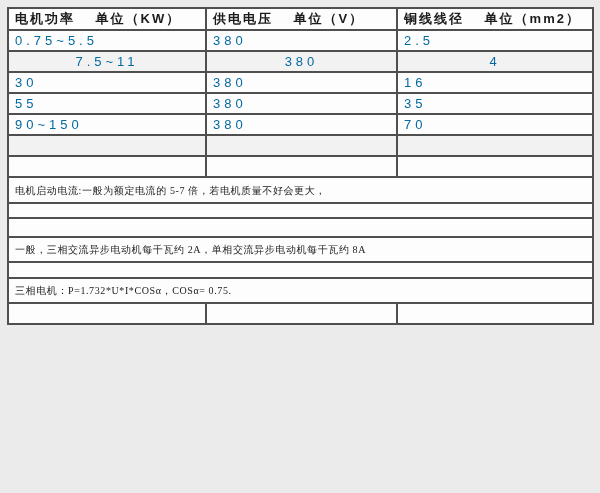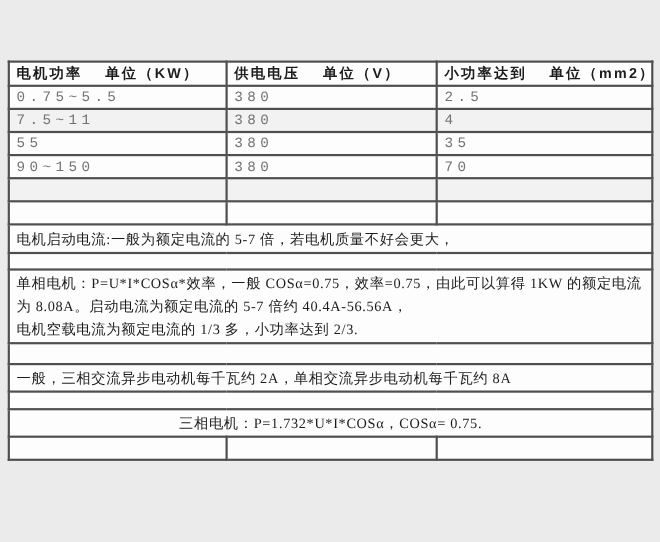--- a/index.html
+++ b/index.html
@@ -7,21 +7,20 @@
     padding: 0;
     width: 600px;
     height: 493px;
     background: #ebebeb;
     font-family: "Liberation Sans", sans-serif;
     overflow: hidden;
   }
   .page {
     padding: 7px 8px 6px 7px;
     box-sizing: border-box;
-    margin-top: 48px;
   }
   table.tbl {
     border-collapse: collapse;
     width: 585px;
     table-layout: fixed;
     background: #fdfdfd;
   }
   .tbl th, .tbl td {
     border: 2px solid #4f4f4f;
     padding: 1px 6px;
@@ -31,71 +30,76 @@
     font-size: 13px;
     overflow: hidden;
   }
   .tbl th {
     font-weight: bold;
     letter-spacing: 2px;
     height: 17px;
     white-space: nowrap;
   }
   .tbl td.num {
-    font-family: Liberation Mono, monospace;
+    font-family: Liberation Sans, sans-serif;
     font-size: 13px;
     letter-spacing: 4px;
-    color: #737373;
+    color: #0369a1;
     height: 17px;
     white-space: nowrap;
   }
-  .tbl tr.stripe td { background: #f2f2f2; }
+  .tbl tr.stripe td { background: #f2f2f2; text-align: center; }
   .tbl td.note {
     font-family: "Liberation Serif", serif;
-    font-size: 13px;
+    font-size: 10px;
     letter-spacing: 0.6px;
     line-height: 21px;
     white-space: normal;
   }
   tr.h28 td { height: 22px; }
   tr.h17 td { height: 11px; }
   tr.h66 td { height: 60px; }
   tr.h21 td { height: 15px; }
   tr.h24 td { height: 18px; }
   tr.h18 td { height: 12px; }
-  tr.h25 td { height: 19px; text-align: center; }
+  tr.h25 td { height: 19px; }
   tr.h22 td { height: 16px; }
 </style>
 </head>
 <body>
 
 <div class="page">
   <table class="tbl">
     <colgroup>
       <col style="width:198px">
       <col style="width:191px">
       <col style="width:196px">
     </colgroup>
     <thead>
       <tr>
         <th>电机功率　 单位（KW）</th>
         <th>供电电压　 单位（V）</th>
-        <th>小功率达到　 单位（mm2）</th>
+        <th>铜线线径　 单位（mm2）</th>
       </tr>
     </thead>
     <tbody>
         <tr>
           <td class="num">0.75~5.5</td>
           <td class="num">380</td>
           <td class="num">2.5</td>
         </tr>
         <tr class="stripe">
           <td class="num">7.5~11</td>
           <td class="num">380</td>
           <td class="num">4</td>
+        </tr>
+        <tr>
+          <td class="num">30</td>
+          <td class="num">380</td>
+          <td class="num">16</td>
         </tr>
         <tr>
           <td class="num">55</td>
           <td class="num">380</td>
           <td class="num">35</td>
         </tr>
         <tr>
           <td class="num">90~150</td>
           <td class="num">380</td>
           <td class="num">70</td>
@@ -111,26 +115,20 @@
           <td class="num"></td>
         </tr>
       </tbody>
     <tbody>
       <tr class="h28">
         <td class="note" colspan="3">电机启动电流:一般为额定电流的 5-7 倍，若电机质量不好会更大，</td>
       </tr>
       <tr class="h17">
         <td class="note" colspan="3"></td>
       </tr>
-      <tr class="h66">
-        <td class="note" colspan="3">
-          <div>单相电机：P=U*I*COSα*效率，一般 COSα=0.75，效率=0.75，由此可以算得 1KW 的额定电流为 8.08A。启动电流为额定电流的 5-7 倍约 40.4A-56.56A，</div>
-          <div>电机空载电流为额定电流的 1/3 多，小功率达到 2/3.</div>
-        </td>
-      </tr>
       <tr class="h21">
         <td class="note" colspan="3"></td>
       </tr>
       <tr class="h24">
         <td class="note" colspan="3">一般，三相交流异步电动机每千瓦约 2A，单相交流异步电动机每千瓦约 8A</td>
       </tr>
       <tr class="h18">
         <td class="note" colspan="3"></td>
       </tr>
       <tr class="h25">

